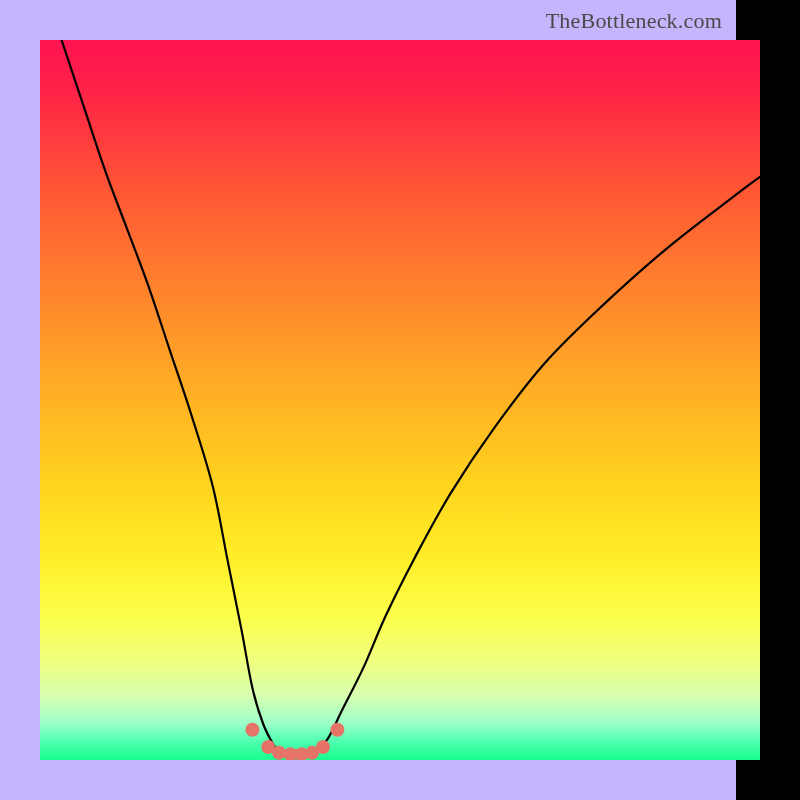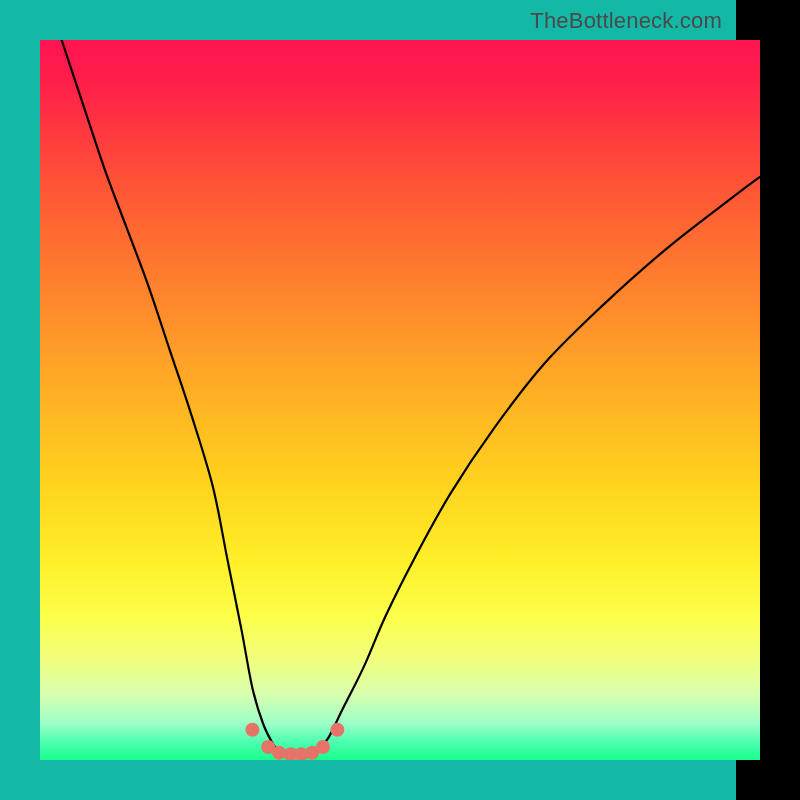--- a/index.html
+++ b/index.html
@@ -8,21 +8,22 @@
     width: 800px;
     height: 800px;
     overflow: hidden;
     background: #000;
     font-family: Arial, Helvetica, sans-serif;
   }
   .frame {
     position: relative;
     width: 736px;
     height: 800px;
-    background: #14b8a6;
+    background: #c4b5fd;
+    font-family: Liberation Serif, serif;
   }
   .plot {
     position: absolute;
     left: 40px;
     top: 40px;
     width: 720px;
     height: 720px;
     background: linear-gradient(
       to bottom,
       #ff1450 0%,

